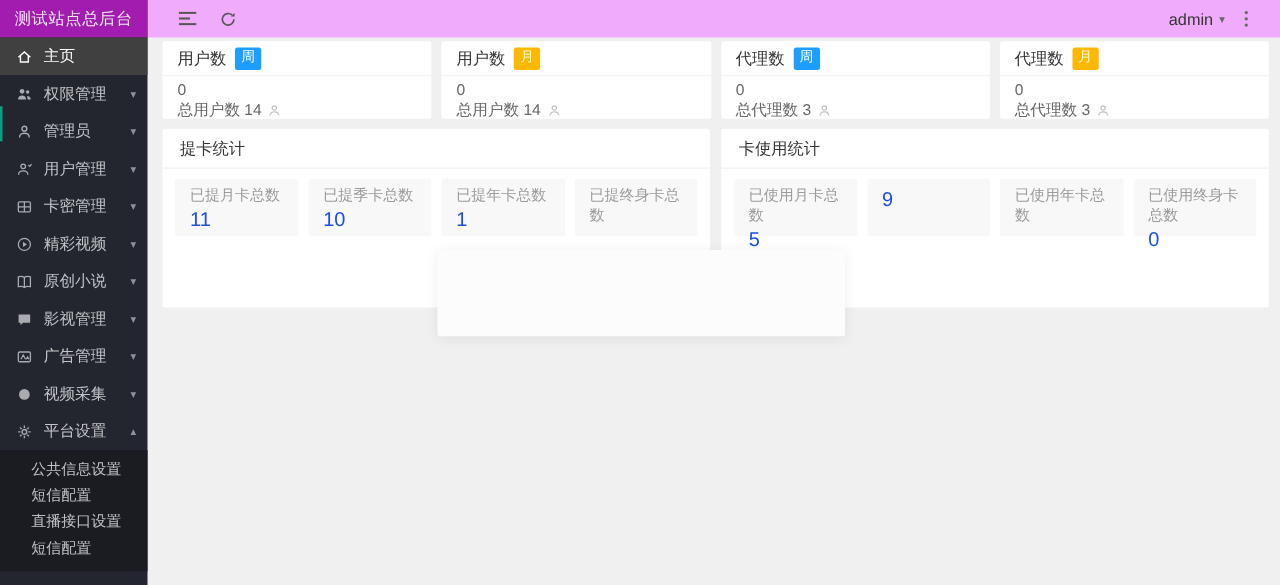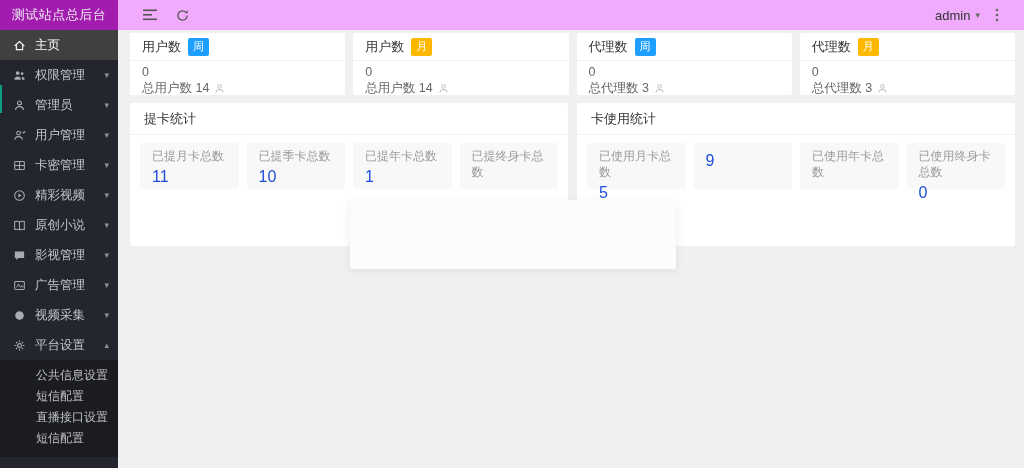--- a/index.html
+++ b/index.html
@@ -11,21 +11,21 @@
   }
   
   .sidebar { position:absolute; left:0; top:0; width:118px; height:468px; background:#23262E; z-index:5; }
   .logo { height:30px; line-height:30px; text-align:center; background:#a21caf; color:#ECEDEE; font-size:13px; letter-spacing:.5px; white-space:nowrap; overflow:hidden; }
   .nav-item { height:30px; display:flex; align-items:center; padding:0 9px 0 12px; color:#C2C4C8; font-size:12.5px; cursor:pointer; white-space:nowrap; }
   .nav-item.home { background:#404040; color:#fff; }
   .nav-item .ic { width:15px; margin-right:8px; display:flex; align-items:center; justify-content:center; color:#A9ABB0; }
   .nav-item.home .ic { color:#fff; }
   .nav-item .chev { margin-left:auto; font-size:9px; color:#8F929A; }
   .submenu { background:#1A1C22; padding:5px 0 8px; }
-  .submenu-item { height:21px; line-height:21px; padding-left:36px; color:#BFC0C4; font-size:12px; cursor:pointer; white-space:nowrap; }
+  .submenu-item { height:21px; line-height:21px; padding-left:25px; color:#BFC0C4; font-size:12px; cursor:pointer; white-space:nowrap; }
   .scroll-thumb { position:absolute; left:0; top:85px; width:2px; height:28px; background:#109E82; }
   
   .topbar { position:absolute; left:118px; top:0; width:906px; height:30px; background:#f0abfc; display:flex; align-items:center; padding:0 25px 0 20px; z-index:4; }
   .tb-btn { display:flex; align-items:center; justify-content:center; width:24px; height:24px; cursor:pointer; color:#555; }
   .tb-btn + .tb-btn { margin-left:8px; }
   .tb-right { margin-left:auto; display:flex; align-items:center; }
   .tb-user { font-size:13px; color:#333; cursor:pointer; display:flex; align-items:center; }
   .tb-user .caret { font-size:9px; color:#666; margin-left:5px; }
   .tb-more { margin-left:15px; cursor:pointer; display:flex; align-items:center; }
   

